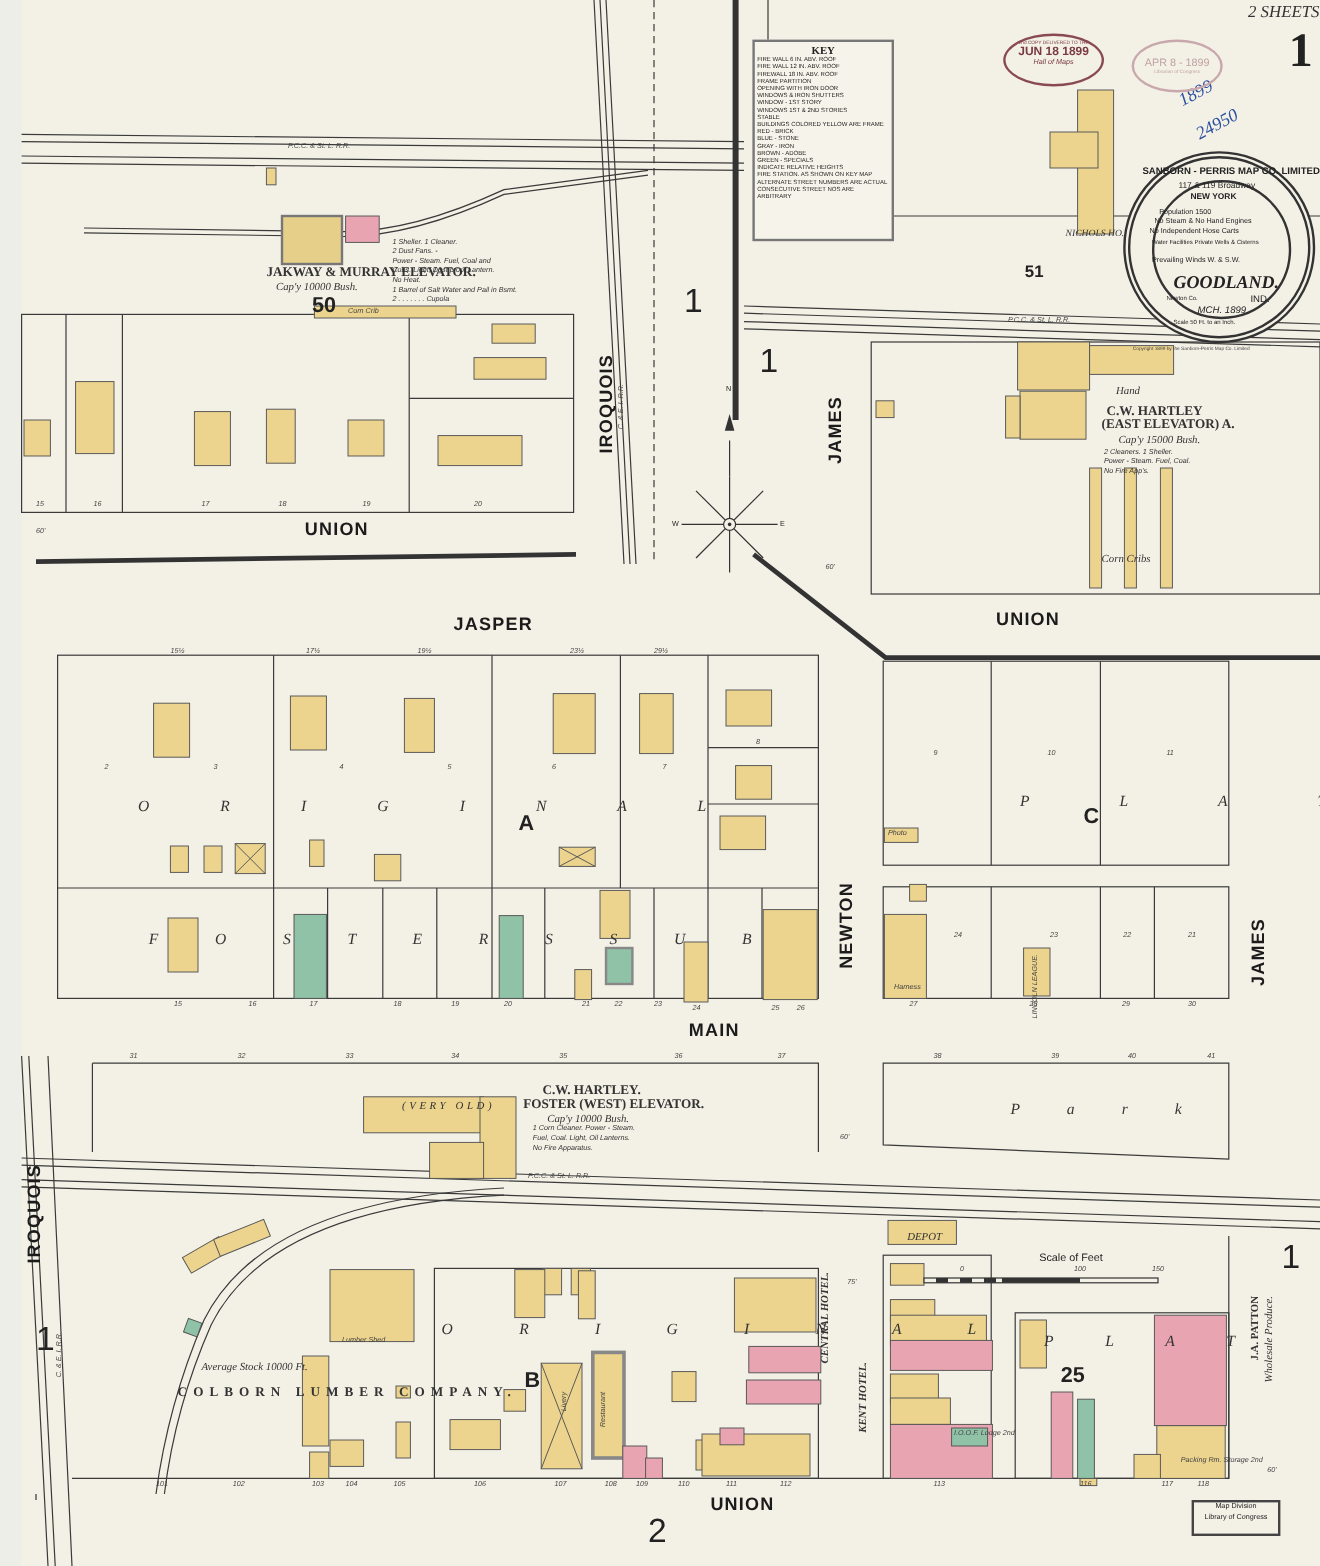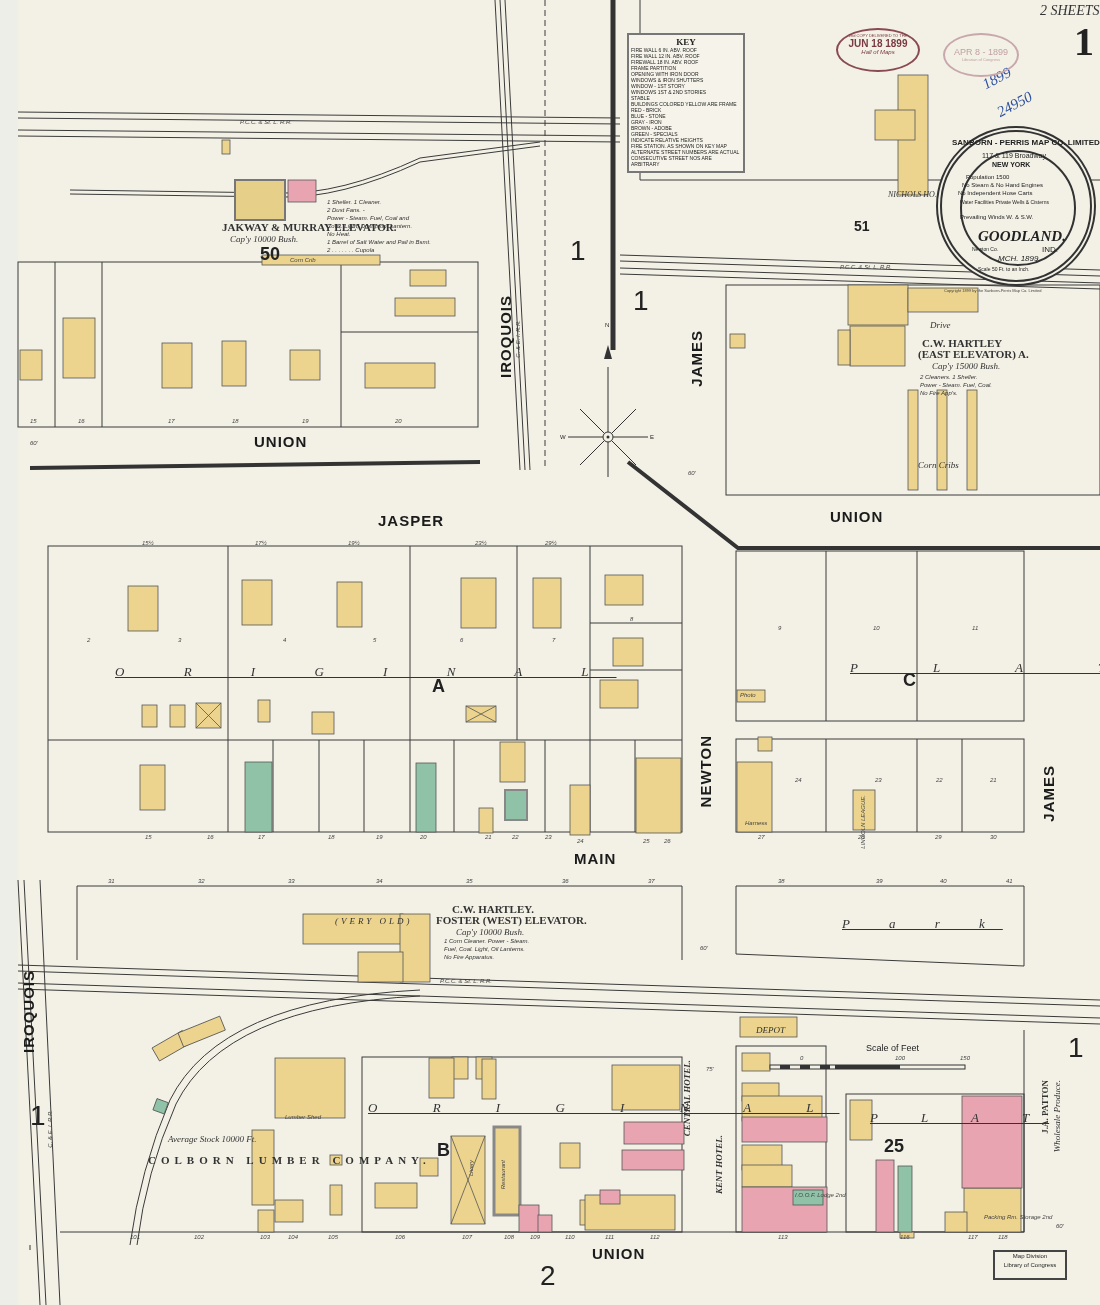--- a/index.html
+++ b/index.html
@@ -10,22 +10,22 @@
   .lbl{position:absolute;white-space:nowrap;}
   .street{font-weight:bold;font-size:15px;letter-spacing:1px;color:#1b1b1b;}
   .vstreet{writing-mode:vertical-rl;transform:rotate(180deg);}
   .block-num{font-size:18px;font-weight:bold;}
   .big-one{font-family:"Liberation Serif",serif;font-size:40px;font-weight:bold;}
   .sheet-one{font-family:"Liberation Sans",sans-serif;font-size:28px;}
   .hand{font-family:"Liberation Serif",serif;font-style:italic;font-size:9px;color:#333;}
   .tiny{font-size:6px;font-style:italic;color:#444;}
   .bldg-name{font-family:"Liberation Serif",serif;font-size:11px;font-weight:bold;color:#333;line-height:11px;text-align:center;}
   .bldg-note{font-size:6px;font-style:italic;color:#333;line-height:8px;}
-  .plat{font-family:"Liberation Serif",serif;font-style:italic;font-size:13px;letter-spacing:28px;color:#333;text-decoration:underline;}
-  .key{position:absolute;left:627px;top:33px;width:118px;height:140px;border:2px solid #777;background:#f6f4ea;font-size:5px;padding:2px;box-sizing:border-box;}
+  .plat{font-family:"Liberation Serif",serif;font-style:italic;font-size:13px;letter-spacing:28px;color:#333;}
+  .key{position:absolute;left:627px;top:33px;width:118px;height:168px;border:2px solid #777;background:#f6f4ea;font-size:5px;padding:2px;box-sizing:border-box;}
   .key-title{text-align:center;font-weight:bold;font-family:"Liberation Serif",serif;font-size:9px;}
   .key-row{line-height:6px;}
   .seal{position:absolute;left:936px;top:126px;width:160px;height:160px;border-radius:50%;border:6px double #333;box-sizing:border-box;background:#f3f1e6;text-align:center;}
   .seal-inner{position:absolute;left:18px;top:18px;width:112px;height:112px;border-radius:50%;border:2px solid #333;}
   .stamp{position:absolute;border:2px solid #8a4a52;border-radius:50%;color:#7a3a44;text-align:center;font-size:7px;}
   .lc-stamp{position:absolute;left:993px;top:1250px;width:70px;height:26px;border:2px solid #444;font-size:6px;text-align:center;line-height:9px;}
 </style>
 </head>
 <body>
 
@@ -318,20 +318,21 @@
   <div class="lbl sheet-one" style="left:540px;top:1260px;">2</div>
 
   <div class="lbl block-num" style="left:260px;top:244px;">50</div>
   <div class="lbl block-num" style="left:854px;top:218px;font-size:14px;">51</div>
   <div class="lbl block-num" style="left:432px;top:676px;">A</div>
   <div class="lbl block-num" style="left:437px;top:1140px;">B</div>
   <div class="lbl block-num" style="left:903px;top:670px;">C</div>
   <div class="lbl block-num" style="left:884px;top:1136px;">25</div>
 
   <div class="lbl plat" style="left:115px;top:664px;">O R I G I N A L</div>
+  <div class="lbl plat" style="left:124px;top:775px;letter-spacing:22px;">F O S T E R S   S U B</div>
   <div class="lbl plat" style="left:850px;top:660px;letter-spacing:36px;">P L A T</div>
   <div class="lbl plat" style="left:842px;top:916px;letter-spacing:18px;">P a r k</div>
   <div class="lbl plat" style="left:368px;top:1100px;letter-spacing:26px;">O R I G I N A L</div>
   <div class="lbl plat" style="left:870px;top:1110px;letter-spacing:20px;">P L A T</div>
 
   <div class="lbl bldg-name" style="left:222px;top:222px;">JAKWAY &amp; MURRAY ELEVATOR.</div>
   <div class="lbl hand" style="left:230px;top:234px;">Cap'y 10000 Bush.</div>
   <div class="lbl bldg-note" style="left:327px;top:198px;">
     <div>1 Sheller. 1 Cleaner.</div>
     <div>2 Dust Fans. -</div>
@@ -344,21 +345,21 @@
   <div class="lbl tiny" style="left:290px;top:257px;">Corn Crib</div>
 
   <div class="lbl bldg-name" style="left:922px;top:338px;">C.W. HARTLEY</div>
   <div class="lbl bldg-name" style="left:918px;top:349px;">(EAST ELEVATOR) A.</div>
   <div class="lbl hand" style="left:932px;top:361px;">Cap'y 15000 Bush.</div>
   <div class="lbl bldg-note" style="left:920px;top:373px;">
     <div>2 Cleaners. 1 Sheller.</div>
     <div>Power - Steam. Fuel, Coal.</div>
     <div>No Fire App's.</div>
   </div>
-  <div class="lbl hand" style="left:930px;top:320px;">Drive</div>
+  <div class="lbl hand" style="left:930px;top:320px;">Hand</div>
   <div class="lbl hand" style="left:918px;top:460px;">Corn Cribs</div>
   <div class="lbl hand" style="left:888px;top:190px;font-size:8px;">NICHOLS HO.</div>
 
   <div class="lbl bldg-name" style="left:452px;top:904px;">C.W. HARTLEY.</div>
   <div class="lbl bldg-name" style="left:436px;top:915px;">FOSTER (WEST) ELEVATOR.</div>
   <div class="lbl hand" style="left:456px;top:927px;">Cap'y 10000 Bush.</div>
   <div class="lbl bldg-note" style="left:444px;top:937px;">
     <div>1 Corn Cleaner. Power - Steam.</div>
     <div>Fuel, Coal. Light, Oil Lanterns.</div>
     <div>No Fire Apparatus.</div>

